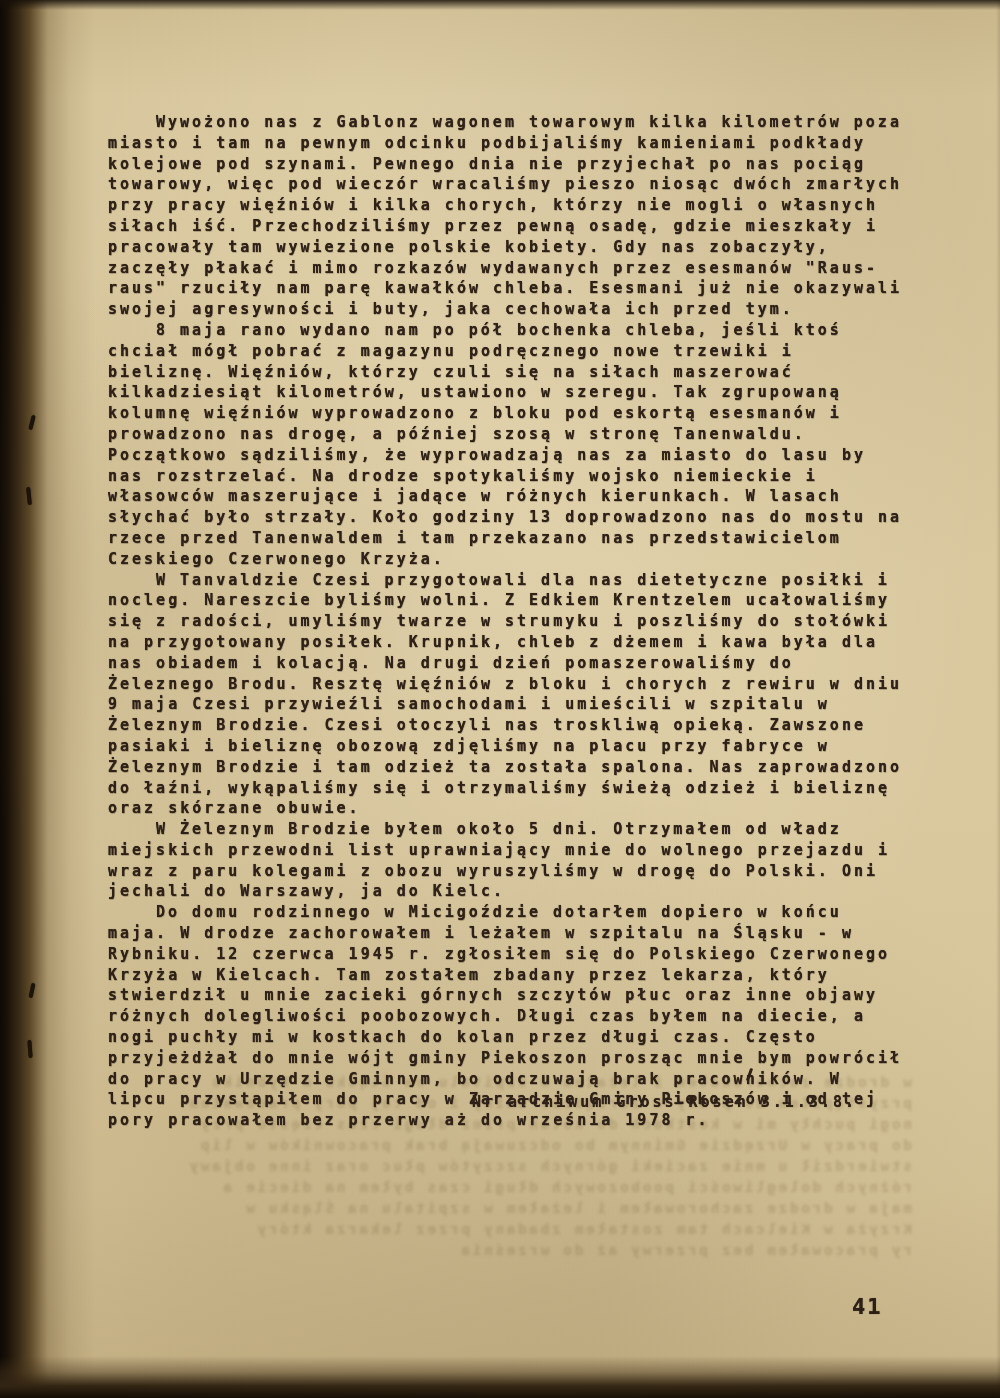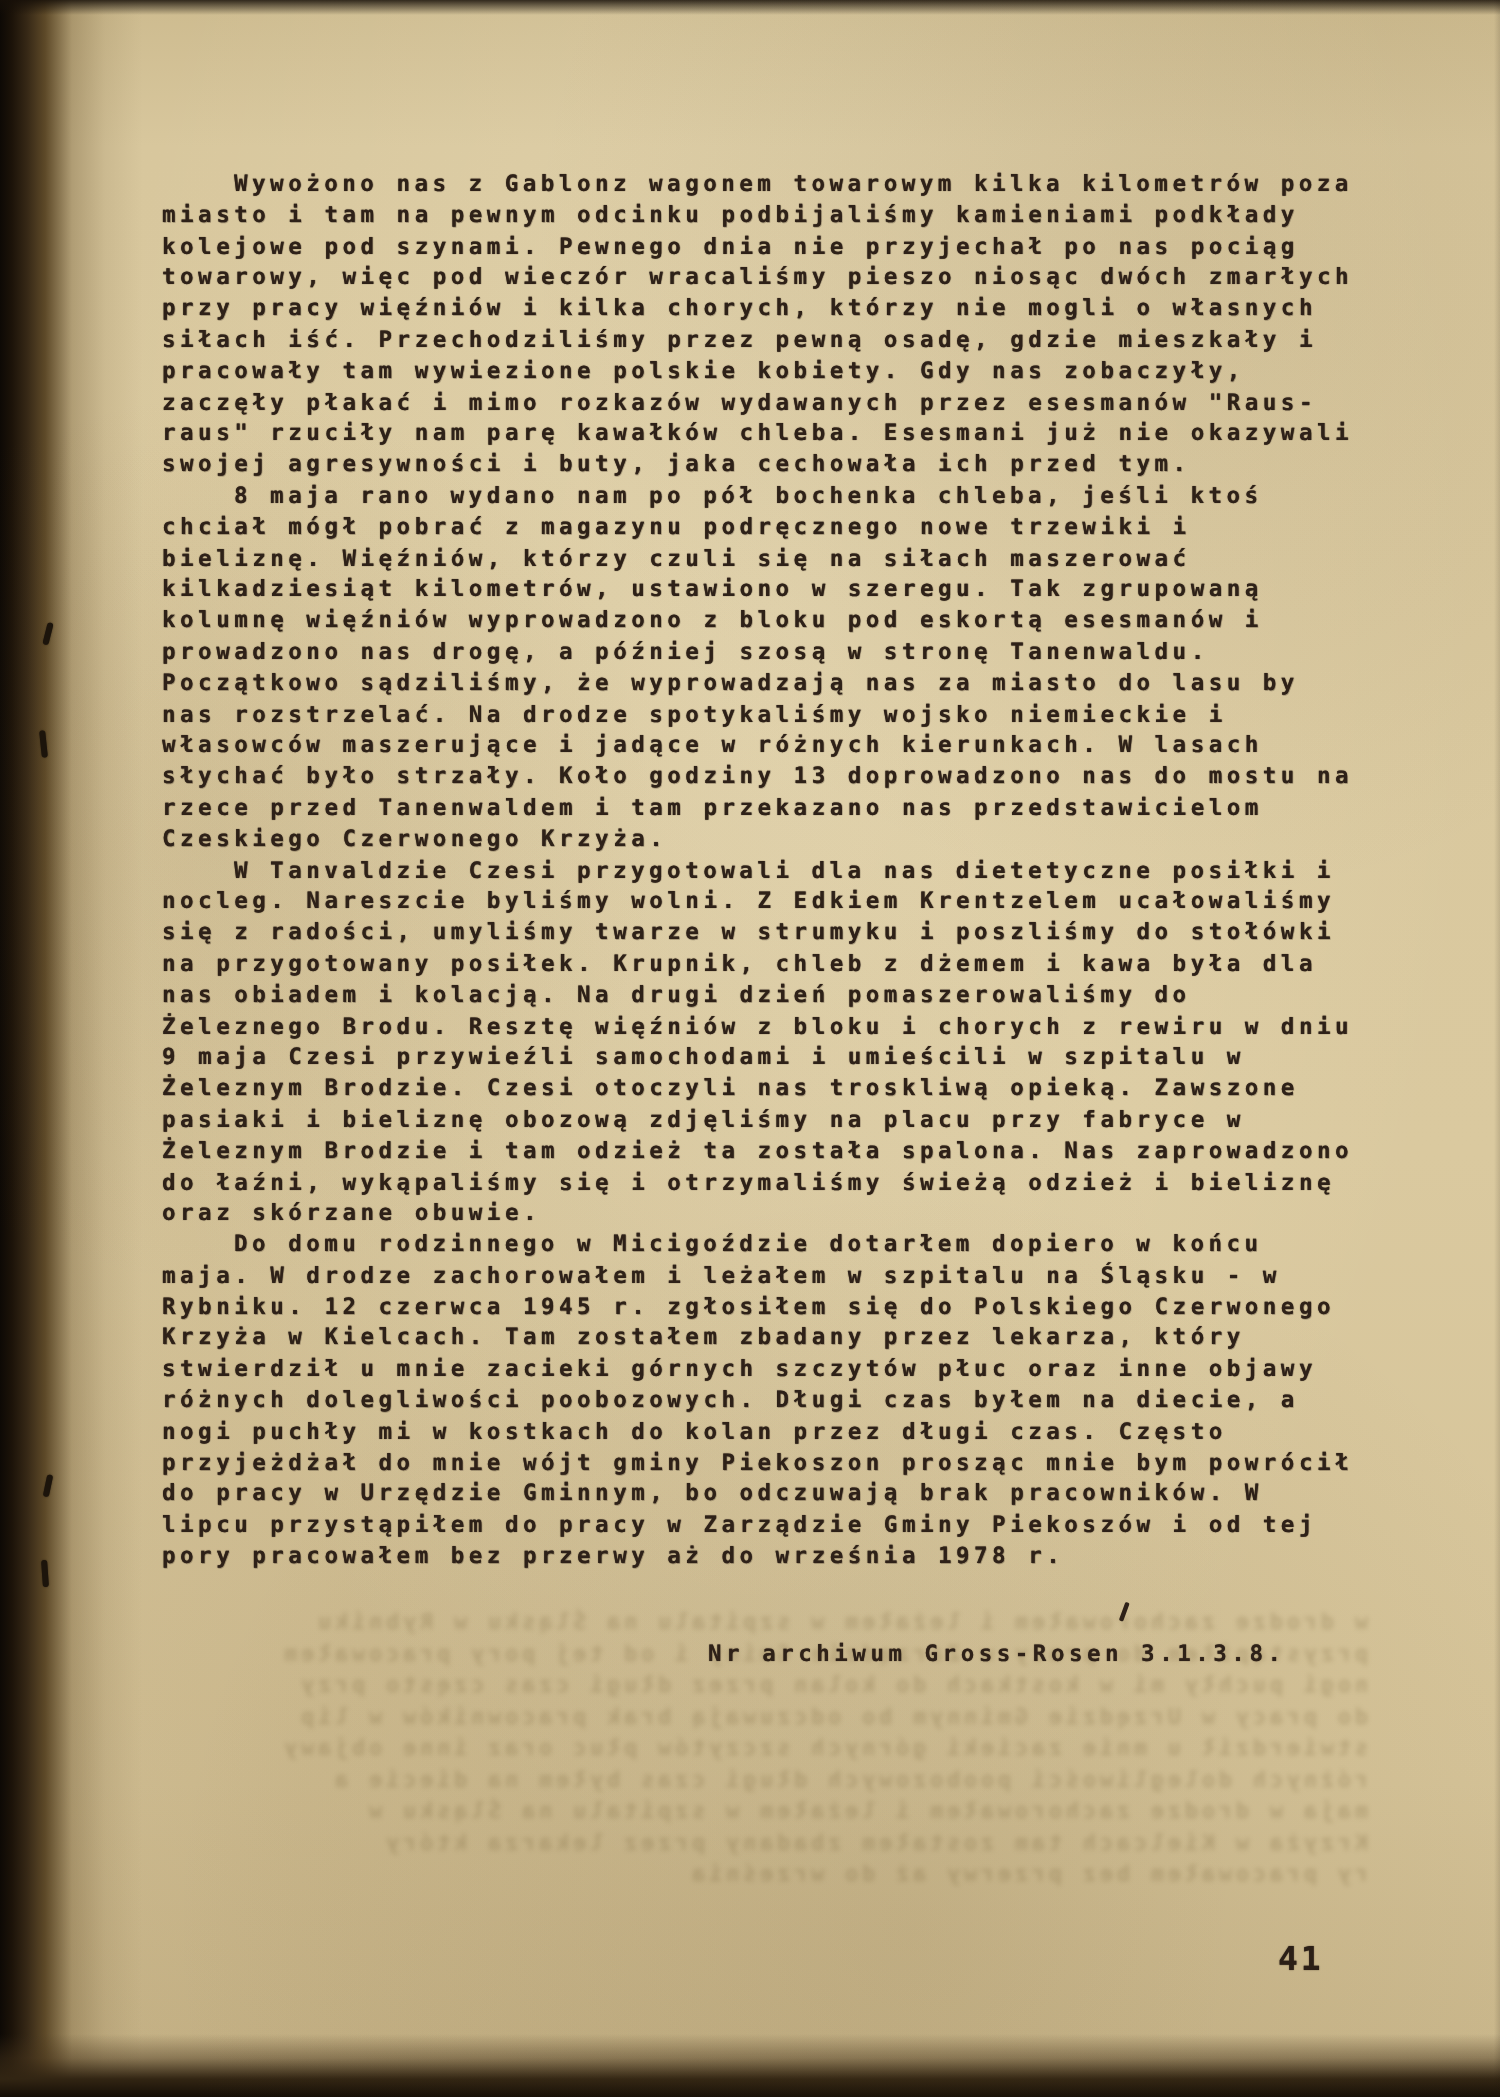--- a/index.html
+++ b/index.html
@@ -102,20 +102,21 @@
     <div>różnych dolegliwości poobozowych długi czas byłem na diecie a</div>
     <div>maja w drodze zachorowałem i leżałem w szpitalu na Śląsku w</div>
     <div>Krzyża w Kielcach tam zostałem zbadany przez lekarza który</div>
     <div>ry pracowałem bez przerwy aż do września</div>
   </div>
 
   <div class="textblock">
     <p>Wywożono nas z Gablonz wagonem towarowym kilka kilometrów poza miasto i tam na pewnym odcinku podbijaliśmy kamieniami podkłady kolejowe pod szynami. Pewnego dnia nie przyjechał po nas pociąg towarowy, więc pod wieczór wracaliśmy pieszo niosąc dwóch zmarłych przy pracy więźniów i kilka chorych, którzy nie mogli o własnych siłach iść. Przechodziliśmy przez pewną osadę, gdzie mieszkały i pracowały tam wywiezione polskie kobiety. Gdy nas zobaczyły, zaczęły płakać i mimo rozkazów wydawanych przez esesmanów "Raus-raus" rzuciły nam parę kawałków chleba. Esesmani już nie okazywali swojej agresywności i buty, jaka cechowała ich przed tym.</p>
     <p>8 maja rano wydano nam po pół bochenka chleba, jeśli ktoś chciał mógł pobrać z magazynu podręcznego nowe trzewiki i bieliznę. Więźniów, którzy czuli się na siłach maszerować kilkadziesiąt kilometrów, ustawiono w szeregu. Tak zgrupowaną kolumnę więźniów wyprowadzono z bloku pod eskortą esesmanów i prowadzono nas drogę, a później szosą w stronę Tanenwaldu. Początkowo sądziliśmy, że wyprowadzają nas za miasto do lasu by nas rozstrzelać. Na drodze spotykaliśmy wojsko niemieckie i własowców maszerujące i jadące w różnych kierunkach. W lasach słychać było strzały. Koło godziny 13 doprowadzono nas do mostu na rzece przed Tanenwaldem i tam przekazano nas przedstawicielom Czeskiego Czerwonego Krzyża.</p>
     <p>W Tanvaldzie Czesi przygotowali dla nas dietetyczne posiłki i nocleg. Nareszcie byliśmy wolni. Z Edkiem Krentzelem ucałowaliśmy się z radości, umyliśmy twarze w strumyku i poszliśmy do stołówki na przygotowany posiłek. Krupnik, chleb z dżemem i kawa była dla nas obiadem i kolacją. Na drugi dzień pomaszerowaliśmy do Żeleznego Brodu. Resztę więźniów z bloku i chorych z rewiru w dniu 9 maja Czesi przywieźli samochodami i umieścili w szpitalu w Żeleznym Brodzie. Czesi otoczyli nas troskliwą opieką. Zawszone pasiaki i bieliznę obozową zdjęliśmy na placu przy fabryce w Żeleznym Brodzie i tam odzież ta została spalona. Nas zaprowadzono do łaźni, wykąpaliśmy się i otrzymaliśmy świeżą odzież i bieliznę oraz skórzane obuwie.</p>
+    <p>W Żeleznym Brodzie byłem około 5 dni. Otrzymałem od władz miejskich przewodni list uprawniający mnie do wolnego przejazdu i wraz z paru kolegami z obozu wyruszyliśmy w drogę do Polski. Oni jechali do Warszawy, ja do Kielc.</p>
     <p>Do domu rodzinnego w Micigoździe dotarłem dopiero w końcu maja. W drodze zachorowałem i leżałem w szpitalu na Śląsku - w Rybniku. 12 czerwca 1945 r. zgłosiłem się do Polskiego Czerwonego Krzyża w Kielcach. Tam zostałem zbadany przez lekarza, który stwierdził u mnie zacieki górnych szczytów płuc oraz inne objawy różnych dolegliwości poobozowych. Długi czas byłem na diecie, a nogi puchły mi w kostkach do kolan przez długi czas. Często przyjeżdżał do mnie wójt gminy Piekoszon prosząc mnie bym powrócił do pracy w Urzędzie Gminnym, bo odczuwają brak pracowników. W lipcu przystąpiłem do pracy w Zarządzie Gminy Piekoszów i od tej pory pracowałem bez przerwy aż do września 1978 r.</p>
   </div>
 
   <div class="archive-note">Nr archiwum Gross-Rosen  3.1.3.8.</div>
 
   <div class="page-number">41</div>
 
   <span class="binding-mark mark-1"></span>
   <span class="binding-mark mark-2"></span>
   <span class="binding-mark mark-3"></span>

